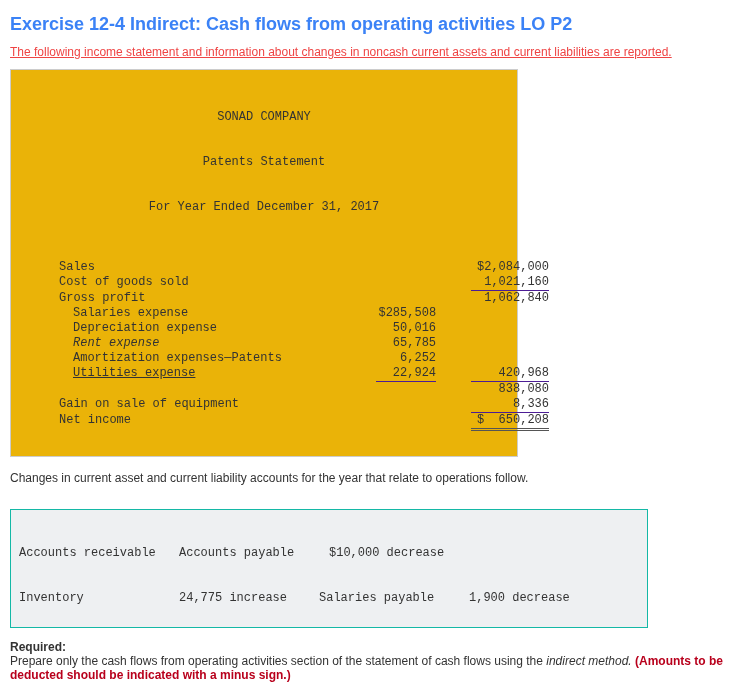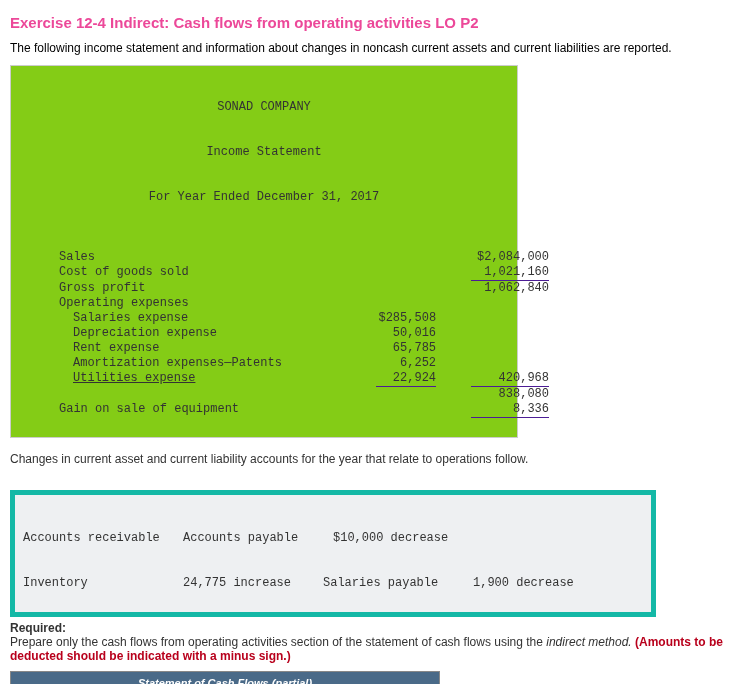--- a/index.html
+++ b/index.html
@@ -3,56 +3,57 @@
 <meta charset="utf-8">
 <style>
   body {
     font-family: Arial, Helvetica, sans-serif;
     font-size: 12px;
     color: #333;
     margin: 10px;
     width: 725px;
   }
   h2 {
-    color: #ec4899;
-    font-size: 15px;
+    color: #3b82f6;
+    font-size: 18px;
     font-weight: bold;
     margin: 4px 0 10px 0;
   }
   .intro {
     font-size: 12px;
     margin: 8px 0 10px 0;
-    color: #000000;
+    color: #ef4444;
+    text-decoration: underline;
   }
   .mono {
     font-family: "Courier New", Courier, monospace;
     font-size: 12px;
     white-space: pre;
     line-height: 1.25;
   }
   .income-block {
-    background: #84cc16;
+    background: #eab308;
     border: 1px solid #ccc;
-    padding: 4px 8px;
+    padding: 10px 8px;
     width: 490px;
   }
   .header-center { text-align: center; }
   .section-text { margin: 14px 0 24px 0; }
   .changes-block {
     background: #eef0f2;
-    border: 5px solid #14b8a6;
+    border: 1px solid #14b8a6;
     padding: 6px 8px;
     width: 620px;
   }
   .changes-row { display: flex; }
   .cc1 { width: 160px; }
   .cc2 { width: 140px; }
   .cc3 { width: 150px; }
   .cc4 { width: 140px; }
-  .req-label { font-weight: bold; margin-top: 4px; }
+  .req-label { font-weight: bold; margin-top: 12px; }
   .red { color: #b8001c; font-weight: bold; }
   .italic { font-style: italic; margin-top: 32px; }
   
   .wk {
     border-collapse: collapse;
     margin-top: 8px;
     width: 430px;
     font-size: 11px;
   }
   .wk td, .wk th {
@@ -82,56 +83,51 @@
 </style>
 </head>
 <body>
 
 <h2>Exercise 12-4 Indirect: Cash flows from operating activities LO P2</h2>
 
 <div class="intro">The following income statement and information about changes in noncash current assets and current liabilities are reported.</div>
 
 <div class="income-block mono">
   <div class="header-center">SONAD COMPANY</div>
-  <div class="header-center">Income Statement</div>
+  <div class="header-center">Patents Statement</div>
   <div class="header-center">For Year Ended December 31, 2017</div>
 
   <div class="is-table">
     <div class="is-row">
       <div class="is-cell is-col-label">Sales</div>
       <div class="is-cell is-col-a"></div>
       <div class="is-cell is-col-b">$2,084,000</div>
     </div>
     <div class="is-row">
       <div class="is-cell is-col-label">Cost of goods sold</div>
       <div class="is-cell is-col-a"></div>
       <div class="is-cell is-col-b"><span class="underline" style="display:inline-block;min-width:78px;">1,021,160</span></div>
     </div>
     <div class="is-row">
       <div class="is-cell is-col-label">Gross profit</div>
       <div class="is-cell is-col-a"></div>
       <div class="is-cell is-col-b">1,062,840</div>
     </div>
     <div class="is-row">
-      <div class="is-cell is-col-label">Operating expenses</div>
-      <div class="is-cell is-col-a"></div>
-      <div class="is-cell is-col-b"></div>
-    </div>
-    <div class="is-row">
       <div class="is-cell is-col-label" style="padding-left:14px;">Salaries expense</div>
       <div class="is-cell is-col-a">$285,508</div>
       <div class="is-cell is-col-b"></div>
     </div>
     <div class="is-row">
       <div class="is-cell is-col-label" style="padding-left:14px;">Depreciation expense</div>
       <div class="is-cell is-col-a">50,016</div>
       <div class="is-cell is-col-b"></div>
     </div>
     <div class="is-row">
-      <div class="is-cell is-col-label" style="padding-left:14px;">Rent expense</div>
+      <div class="is-cell is-col-label" style="padding-left:14px;font-style:italic;">Rent expense</div>
       <div class="is-cell is-col-a">65,785</div>
       <div class="is-cell is-col-b"></div>
     </div>
     <div class="is-row">
       <div class="is-cell is-col-label" style="padding-left:14px;">Amortization expenses—Patents</div>
       <div class="is-cell is-col-a">6,252</div>
       <div class="is-cell is-col-b"></div>
     </div>
     <div class="is-row">
       <div class="is-cell is-col-label" style="padding-left:14px;text-decoration:underline;">Utilities expense</div>
@@ -140,20 +136,25 @@
     </div>
     <div class="is-row">
       <div class="is-cell is-col-label"></div>
       <div class="is-cell is-col-a"></div>
       <div class="is-cell is-col-b">838,080</div>
     </div>
     <div class="is-row">
       <div class="is-cell is-col-label">Gain on sale of equipment</div>
       <div class="is-cell is-col-a"></div>
       <div class="is-cell is-col-b"><span class="underline" style="display:inline-block;min-width:78px;">8,336</span></div>
+    </div>
+    <div class="is-row">
+      <div class="is-cell is-col-label">Net income</div>
+      <div class="is-cell is-col-a"></div>
+      <div class="is-cell is-col-b"><span class="dblunderline" style="display:inline-block;min-width:78px;">$  650,208</span></div>
     </div>
   </div>
 </div>
 
 <div class="section-text">Changes in current asset and current liability accounts for the year that relate to operations follow.</div>
 
 <div class="changes-block mono">
   <div class="changes-row">
     <div class="cc1">Accounts receivable</div>
     <div class="cc3">Accounts payable</div>

